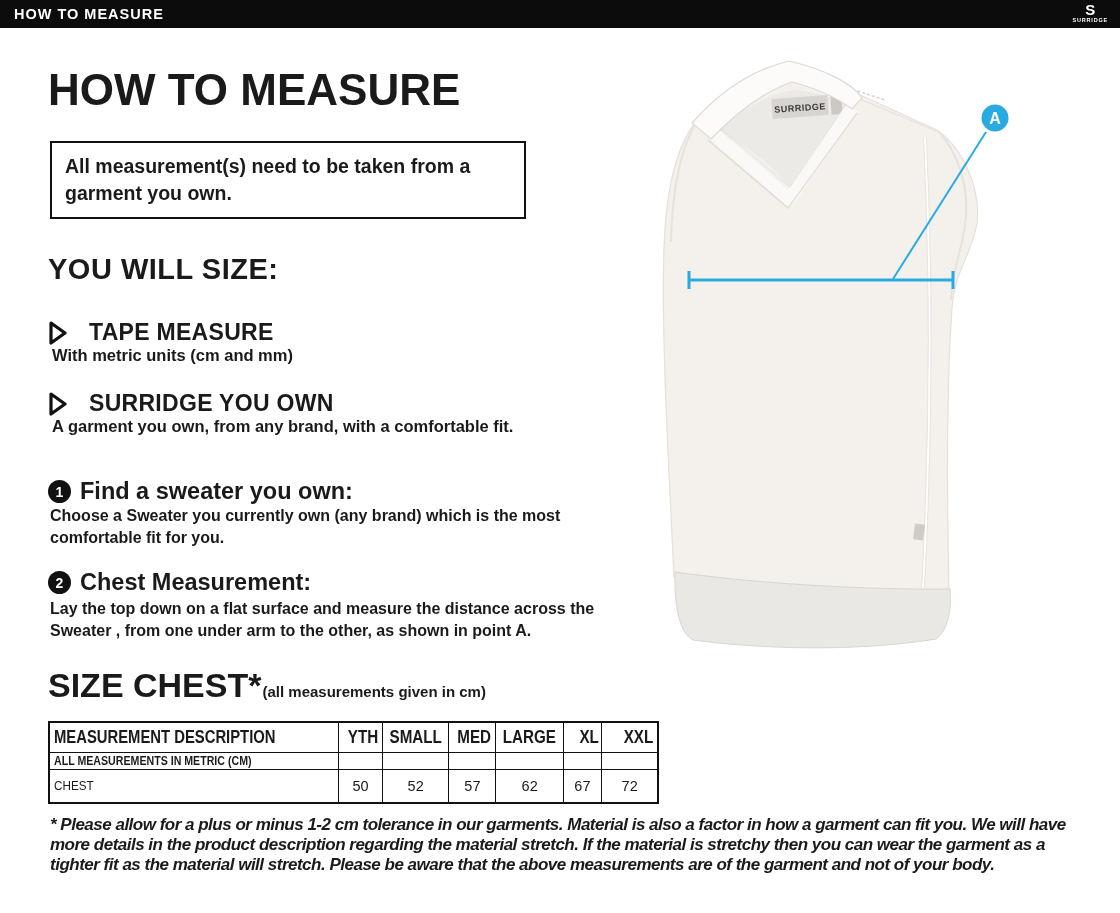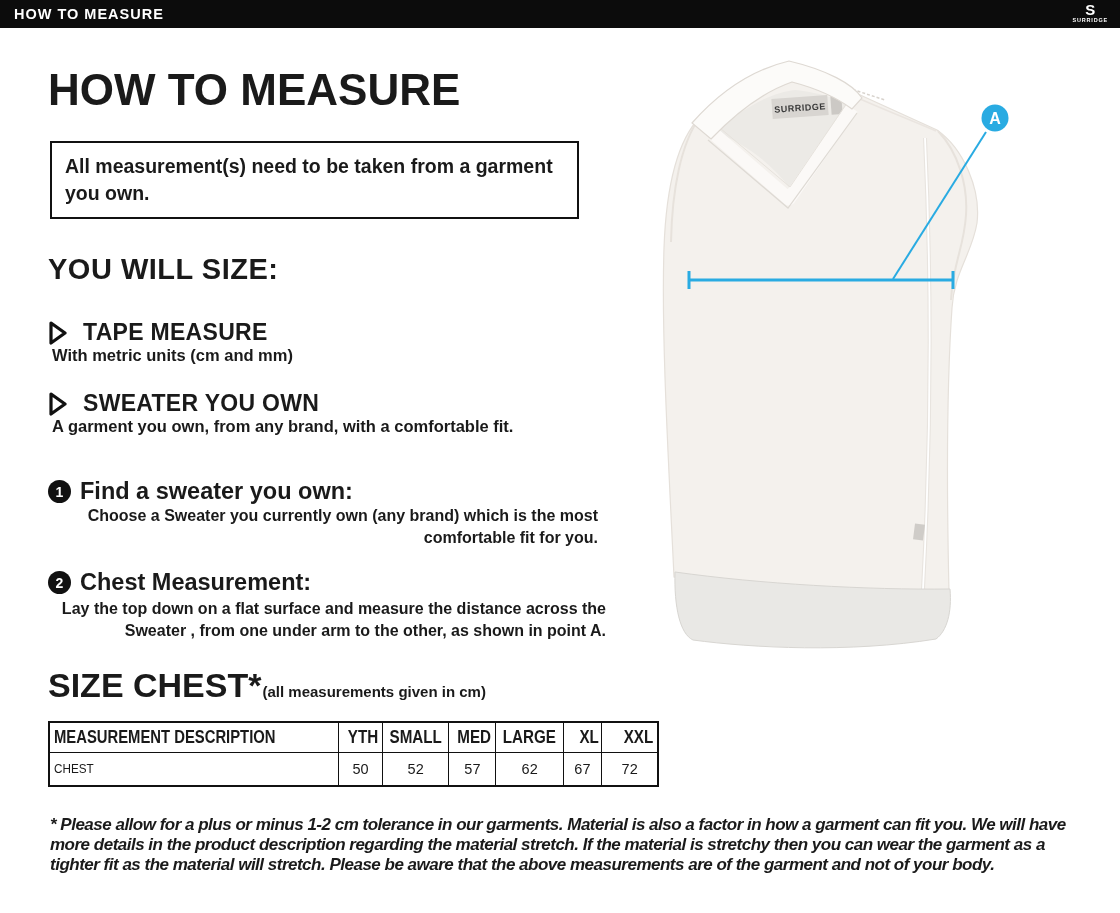--- a/index.html
+++ b/index.html
@@ -12,34 +12,34 @@
   .topbar { position:absolute; top:0; left:0; width:1120px; height:28px;
             background:#0c0c0c; color:#fff; display:flex; align-items:center; }
   .topbar-title { font-size:14.5px; font-weight:700; letter-spacing:1px; margin-left:14px; }
   .logo { position:absolute; right:12px; top:2px; display:flex; flex-direction:column;
           align-items:center; line-height:1; color:#fff; }
   .logo-s { font-size:15px; font-weight:800; }
   .logo-text { font-size:5.5px; font-weight:700; letter-spacing:0.8px; margin-top:1px; }
 
   
   .h1 { left:48px; top:66px; font-size:44px; font-weight:700; letter-spacing:0px; line-height:1.1; }
-  .note-box { left:50px; top:141px; width:529px; border:2.5px solid #111;
+  .note-box { left:50px; top:141px; width:476px; border:2.5px solid #111;
               padding:10px 13px; font-size:19.5px; font-weight:700; line-height:27px; }
   .ywn { left:48px; top:253px; font-size:29px; font-weight:700; letter-spacing:0.5px; }
 
-  .need-title { display:flex; align-items:center; gap:15px; font-size:23px; font-weight:700; letter-spacing:0.3px; }
+  .need-title { display:flex; align-items:center; gap:21px; font-size:23px; font-weight:700; letter-spacing:0.3px; }
   .need-desc { font-size:16.5px; font-weight:700;text-align:right; }
   #need1 { left:48px; top:319px; }  #need1-desc { left:52px; top:346px; }
   #need2 { left:48px; top:390px; }  #need2-desc { left:52px; top:417px; }
 
   .step-title { display:flex; align-items:center; gap:9px; font-size:23.5px; font-weight:700; }
   .step-num { width:23px; height:23px; border-radius:50%; background:#111; color:#fff;
               font-size:14px; font-weight:700; display:flex; align-items:center;
               justify-content:center; flex:0 0 23px; }
-  .step-desc { font-size:16px; font-weight:700; line-height:21.5px;text-align:right; }
+  .step-desc { font-size:16px; font-weight:700; line-height:21.5px; }
   #step1 { left:48px; top:478px; }  #step1-desc { left:50px; top:505px; width:548px; }
   #step2 { left:48px; top:569px; }  #step2-desc { left:50px; top:598px; width:556px; }
 
   .sc-head { left:48px; top:666px; }
   .sc-title { font-size:34px; font-weight:700; }
   .sc-sub { font-size:15px; font-weight:700; margin-left:1px; }
 
   
   .size-table { left:48px; top:721px; border-collapse:collapse; table-layout:fixed;
                 border:2.5px solid #111; }
@@ -79,21 +79,21 @@
     <path d="M3,2 L17,12 L3,22 Z" fill="#fff" stroke="#111" stroke-width="3.2" stroke-linejoin="round"></path>
   </svg>
   <span>TAPE MEASURE</span>
 </div>
 <p class="abs need-desc" id="need1-desc">With metric units (cm and mm)</p>
 
 <div class="abs need-title" id="need2">
   <svg width="20" height="24" viewBox="0 0 20 24">
     <path d="M3,2 L17,12 L3,22 Z" fill="#fff" stroke="#111" stroke-width="3.2" stroke-linejoin="round"></path>
   </svg>
-  <span>SWEATER YOU OWN</span>
+  <span>SURRIDGE YOU OWN</span>
 </div>
 <p class="abs need-desc" id="need2-desc">A garment you own, from any brand, with a comfortable fit.</p>
 
 <div class="abs step-title" id="step1">
   <span class="step-num">1</span>
   <span>Find a sweater you own:</span>
 </div>
 <p class="abs step-desc" id="step1-desc">Choose a Sweater you currently own (any brand) which is the most comfortable fit for you.</p>
 
 <div class="abs step-title" id="step2">
@@ -119,20 +119,29 @@
   <tbody>
       <tr>
     <th class="left"><span class="cond">MEASUREMENT DESCRIPTION</span></th>
     <th><span class="condc">YTH</span></th>
     <th><span class="condc">SMALL</span></th>
     <th><span class="condc">MED</span></th>
     <th><span class="condc">LARGE</span></th>
     <th><span class="condc">XL</span></th>
     <th><span class="condc">XXL</span></th>
   </tr>
+  <tr class="row-metric">
+    <td class="left"><span class="cond" style="transform:scaleX(0.85)">ALL MEASUREMENTS IN METRIC (CM)</span></td>
+    <td></td>
+        <td></td>
+        <td></td>
+    <td></td>
+        <td></td>
+        <td></td>
+  </tr>
   <tr class="row-data">
     <td class="left"><span class="cond" style="transform:scaleX(0.9)">CHEST</span></td>
     <td>50</td>
     <td>52</td>
     <td>57</td>
     <td>62</td>
     <td>67</td>
     <td>72</td>
   </tr>
 </tbody>

